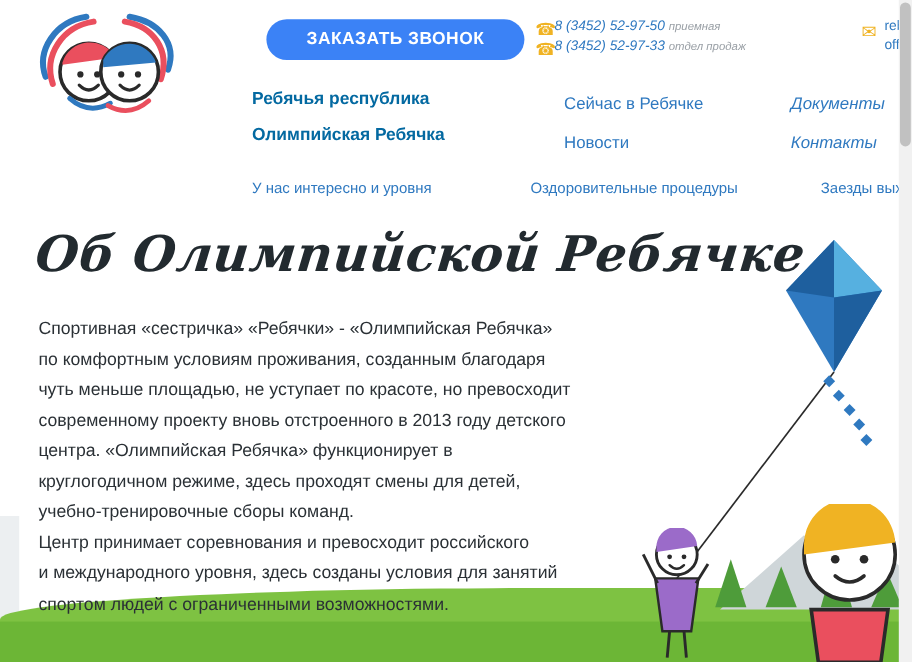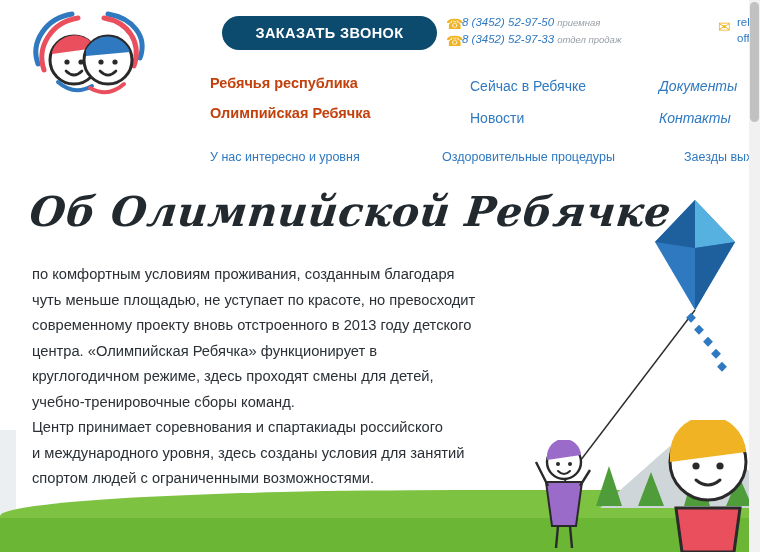--- a/index.html
+++ b/index.html
@@ -19,21 +19,21 @@
   .header { position: relative; height: 140px; }
 
   
   .logo {
     position: absolute; left: 28px; top: 8px; width: 126px; height: 100px;
   }
 
   .call-button {
     position: absolute; left: 222px; top: 16px;
     width: 215px; height: 34px;
-    background: #0c4a6e;
+    background: #3b82f6;
     border: none;
     border-radius: 17px;
     color: #ffffff;
     font-size: 14.5px;
     font-weight: bold;
     letter-spacing: 0.4px;
     cursor: pointer;
     font-family: "Liberation Sans", sans-serif;
   }
 
@@ -60,21 +60,21 @@
     color: #f0b323; font-size: 15px;
   }
   .mail {
     position: absolute; left: 737px; top: 14px;
     font-size: 11.5px; color: #2f79c0; line-height: 16px;
     white-space: nowrap;
   }
 
   .brand {
     position: absolute; left: 210px; top: 68px;
-    font-size: 14.5px; font-weight: bold; color: #c2410c;
+    font-size: 14.5px; font-weight: bold; color: #0369a1;
     line-height: 30px;
   }
 
   .nav-col2 {
     position: absolute; left: 470px; top: 70px;
     font-size: 14px; color: #2f79c0; line-height: 32px;
   }
   .nav-col3 {
     position: absolute; left: 659px; top: 70px;
     font-size: 14px; color: #2f79c0; line-height: 32px;
@@ -284,27 +284,28 @@
       <circle cx="40" cy="46" r="3.6" fill="#2a2a2a"></circle>
       <circle cx="64" cy="46" r="3.6" fill="#2a2a2a"></circle>
       <path d="M40 60 q12 10 24 0" stroke="#2a2a2a" stroke-width="3" fill="none" stroke-linecap="round"></path>
       <path d="M20 88 L84 88 L78 132 L26 132 Z" fill="#ea4f5e" stroke="#2a2a2a" stroke-width="3"></path>
     </svg>
   </div>
 
   <div class="title">Об Олимпийской Ребячке</div>
 
   <div class="body-text">
+    <p>Спортивная «сестричка» «Ребячки» - «Олимпийская Ребячка»</p>
     <p>по комфортным условиям проживания, созданным благодаря</p>
     <p>чуть меньше площадью, не уступает по красоте, но превосходит</p>
     <p>современному проекту вновь отстроенного в 2013 году детского</p>
     <p>центра. «Олимпийская Ребячка» функционирует в</p>
     <p>круглогодичном режиме, здесь проходят смены для детей,</p>
     <p>учебно-тренировочные сборы команд.</p>
-    <p>Центр принимает соревнования и спартакиады российского</p>
+    <p>Центр принимает соревнования и превосходит российского</p>
     <p>и международного уровня, здесь созданы условия для занятий</p>
     <p>спортом людей с ограниченными возможностями.</p>
   </div>
 
   <div class="scrollbar">
     <div class="scrollthumb"></div>
   </div>
 
 </div>
 

